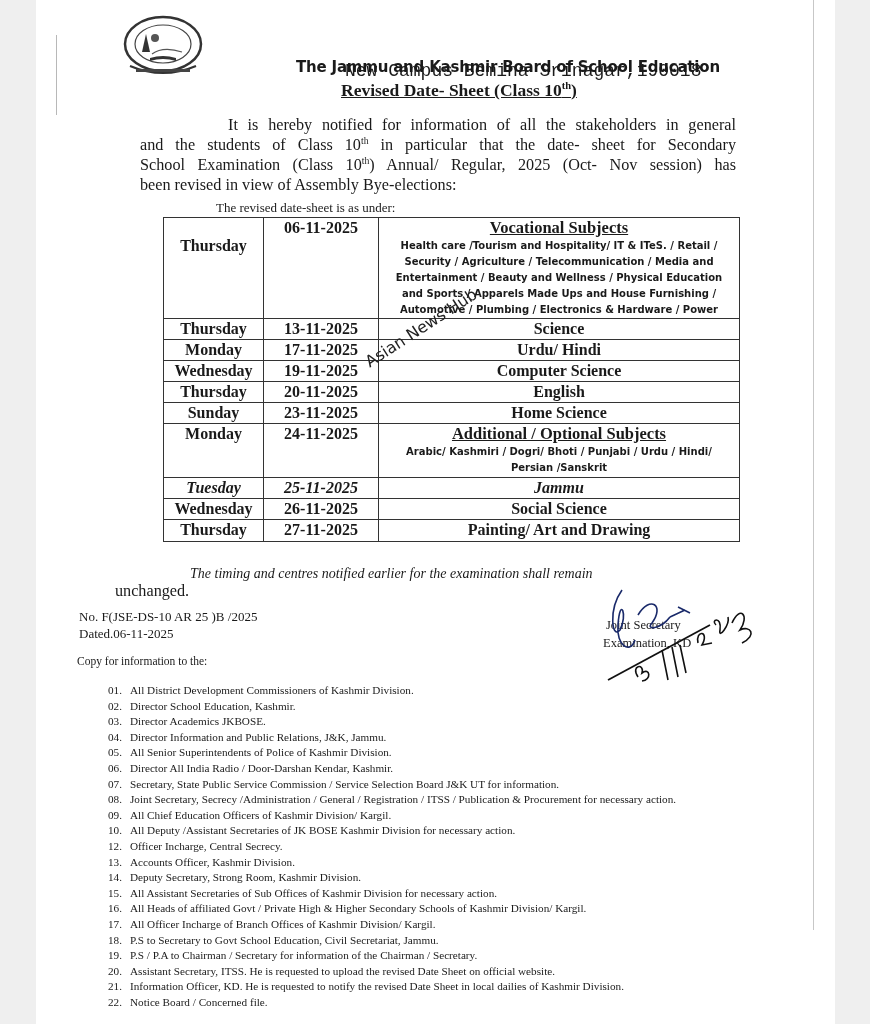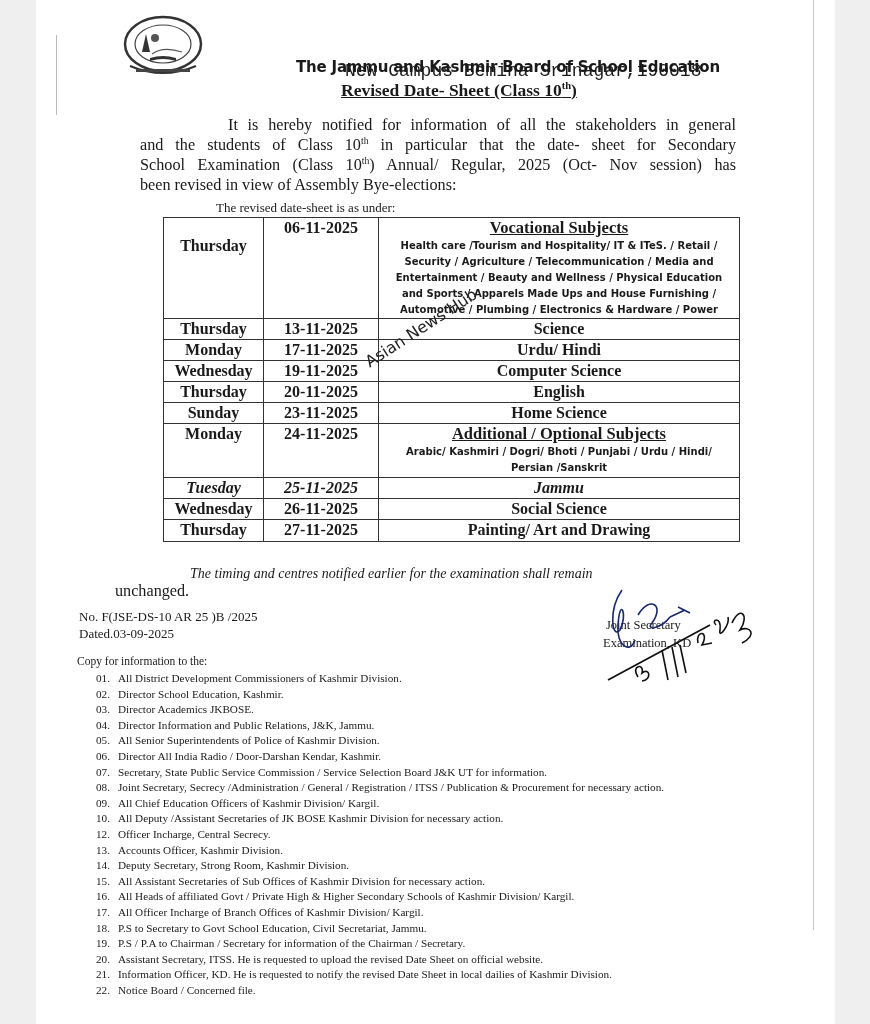--- a/index.html
+++ b/index.html
@@ -27,21 +27,21 @@
   .subdetail { font-family:"DejaVu Sans", sans-serif; font-size:10px; font-weight:bold; line-height:16px; display:block; padding:0 6px; white-space:normal; }
   .watermark { position:absolute; left:372px; top:352px; font-family:"DejaVu Sans", sans-serif; font-size:16px; color:#222; transform:rotate(-33deg); transform-origin:left bottom; white-space:nowrap; }
   .footnote1 { left:190px; top:566px; font-size:14px;font-style:italic; }
   .footnote2 { left:115px; top:582px; font-size:16.2px; }
   .ref { left:79px; top:609px; font-size:13px; }
   .dated { left:79px; top:626px; font-size:13px; }
   .sig1 { left:606px; top:618px; font-size:12.5px; }
   .sig2 { left:603px; top:636px; font-size:12.5px; }
   .sigsvg { position:absolute; left:590px; top:585px; width:200px; height:110px; }
   .copy-title { left:77px; top:655px; font-size:11.5px; }
-  .copylist { position:absolute; left:96px; top:671px; margin:0; padding:0; list-style:none; font-size:11.2px; }
+  .copylist { position:absolute; left:96px; top:671px; margin:12px; padding:0; list-style:none; font-size:11.2px; }
   .copylist li { height:15.6px; line-height:15.6px; white-space:nowrap; }
   .copylist .num { display:inline-block; width:22px; }
 </style>
 </head>
 <body>
 
 <div class="page"></div>
 <div class="edge-left"></div>
 <div class="edge-right"></div>
 
@@ -128,21 +128,21 @@
   </tr>
 </tbody>
   </table>
 
 <div class="watermark">Asian News Hub</div>
 
 <div class="abs footnote1">The timing and centres notified earlier for the examination shall remain</div>
 <div class="abs footnote2">unchanged.</div>
 
 <div class="abs ref">No. F(JSE-DS-10 AR 25 )B /2025</div>
-<div class="abs dated">Dated.03-09-2025</div>
+<div class="abs dated">Dated.06-11-2025</div>
 
 <div class="abs sig1">Joint Secretary</div>
 <div class="abs sig2">Examination, KD</div>
 <svg class="sigsvg" viewBox="0 0 200 110">
   <path d="M32 5 C18 25 22 55 30 45 C38 30 30 10 28 40 C26 60 40 70 45 55" fill="none" stroke="#1a2a6a" stroke-width="1.6"></path>
   <path d="M48 30 C60 10 75 20 62 38 C55 45 70 45 80 32 M80 32 L95 25 M88 22 L100 28" fill="none" stroke="#1a2a6a" stroke-width="1.6"></path>
   <path d="M18 95 L120 40" fill="none" stroke="#111" stroke-width="1.8"></path>
   <path d="M48 92 C40 80 55 78 52 88 C60 82 62 95 52 96" fill="none" stroke="#111" stroke-width="1.6"></path>
   <path d="M72 65 L78 95 M82 62 L88 92 M90 60 L96 88" fill="none" stroke="#111" stroke-width="1.6"></path>
   <path d="M108 58 C105 45 120 45 112 60 L122 58 M126 40 C120 35 132 30 130 45 C128 55 140 40 138 32 M142 38 C150 20 160 30 150 45 C160 40 168 50 152 58" fill="none" stroke="#111" stroke-width="1.6"></path>

